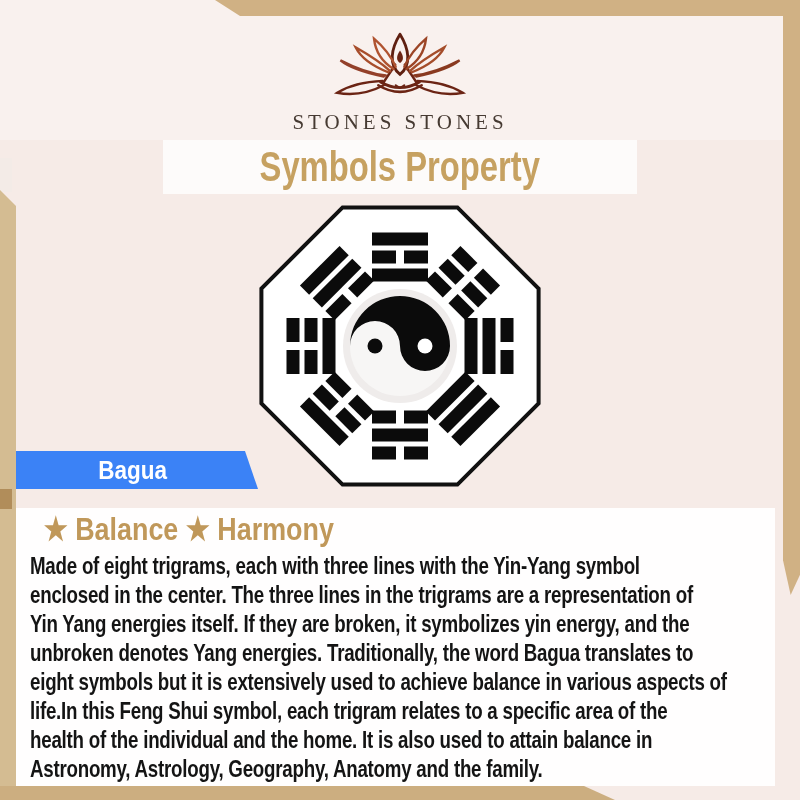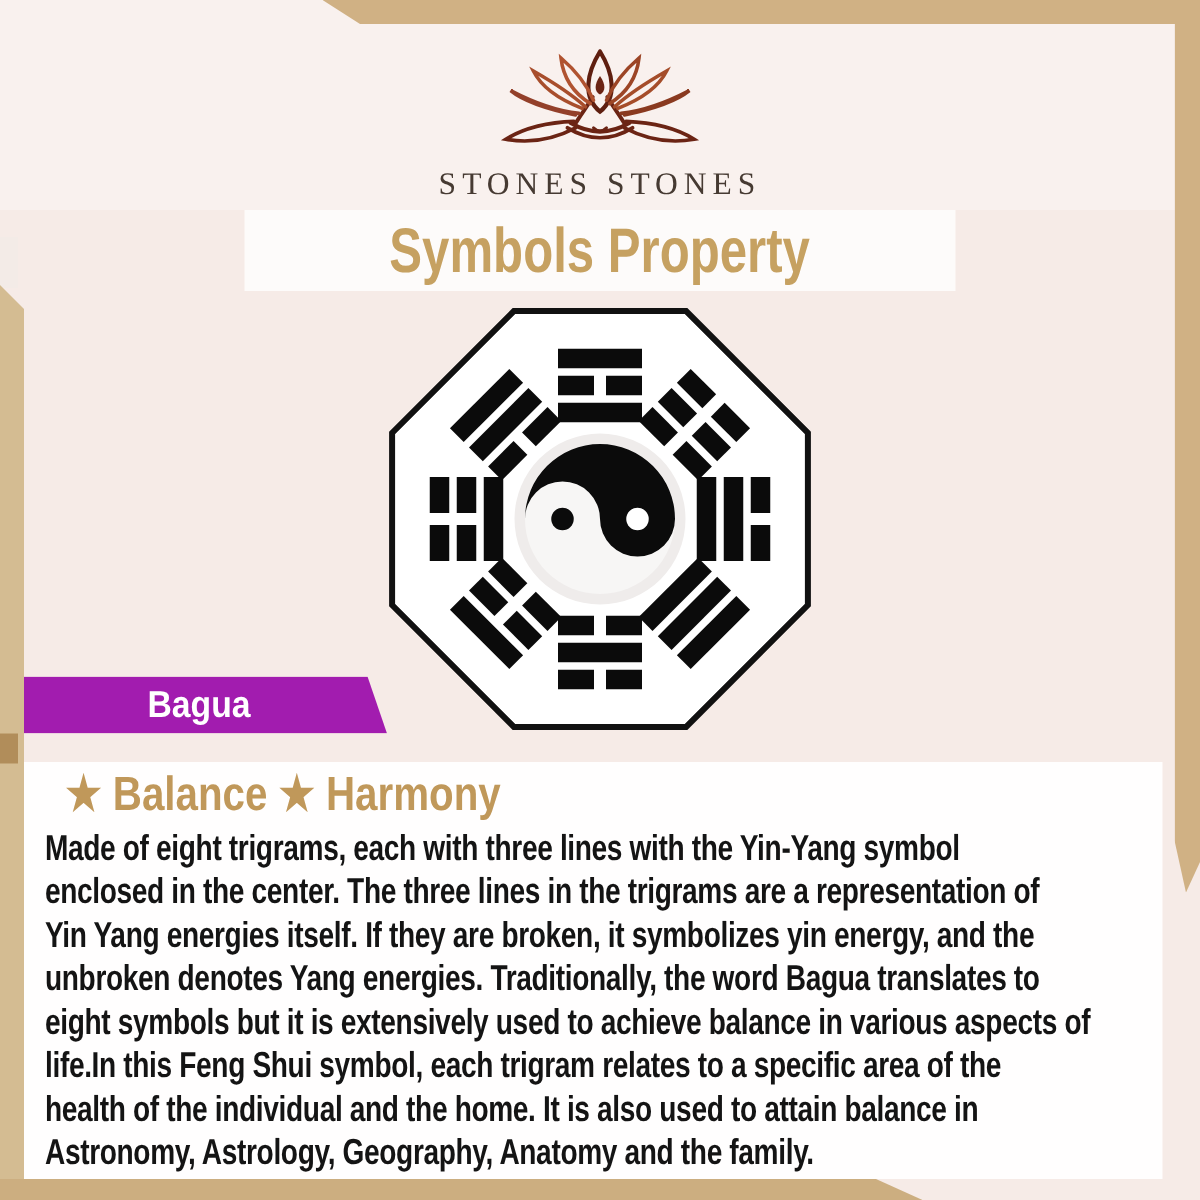--- a/index.html
+++ b/index.html
@@ -33,21 +33,21 @@
                 color:#463a32; }
 
   
   #page-title { font-size:42px; font-weight:bold; color:#c6a161; white-space:nowrap;
                 display:inline-block; transform:scaleX(0.78); }
 
   
   #bagua-wrap { left:245px; top:191px; width:310px; height:310px; }
 
   
-  #section-ribbon { left:16px; top:451px; width:242px; height:38px; background:#a21caf;
+  #section-ribbon { left:16px; top:451px; width:242px; height:38px; background:#3b82f6;
                     clip-path:polygon(0 0,229px 0,100% 100%,0 100%);
                     display:flex; align-items:center; justify-content:center; }
   #section-ribbon .lbl { font-size:25px; font-weight:bold; color:#ffffff; white-space:nowrap;
                     display:inline-block; transform:scaleX(0.9); padding-right:10px; }
 
   
   #tagline { left:16px; top:510px; width:759px; }
   #tagline .lbl { font-size:32px; font-weight:bold; color:#c0985a; white-space:nowrap;
                   display:inline-block; transform:scaleX(0.84); }
   #paragraph { left:30px; top:551px; width:960px; transform:scaleX(0.78);

